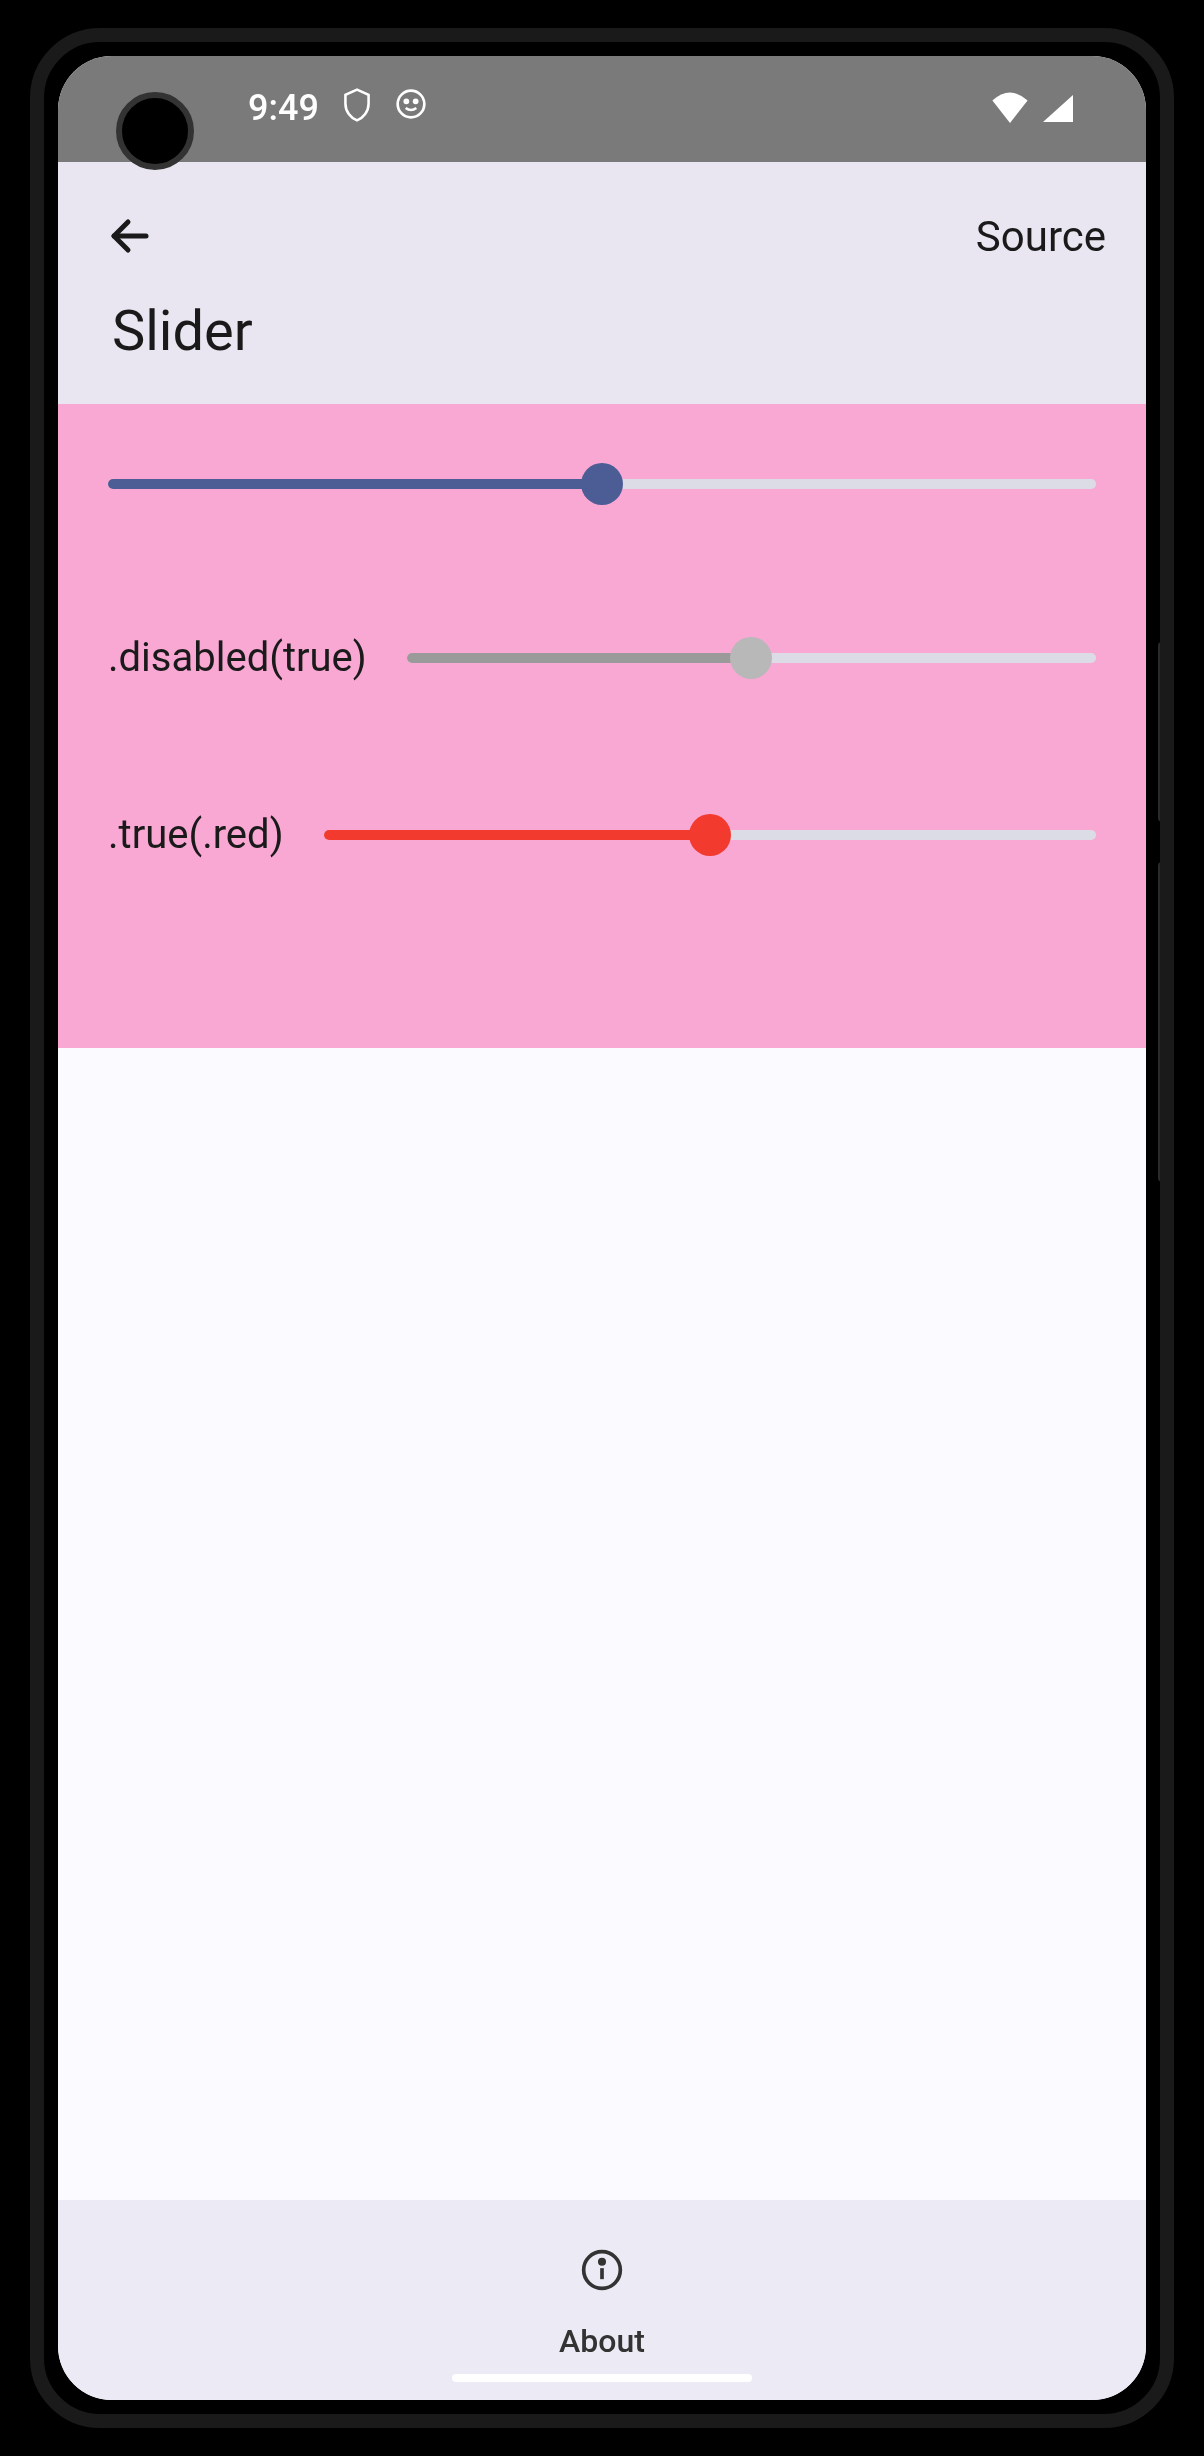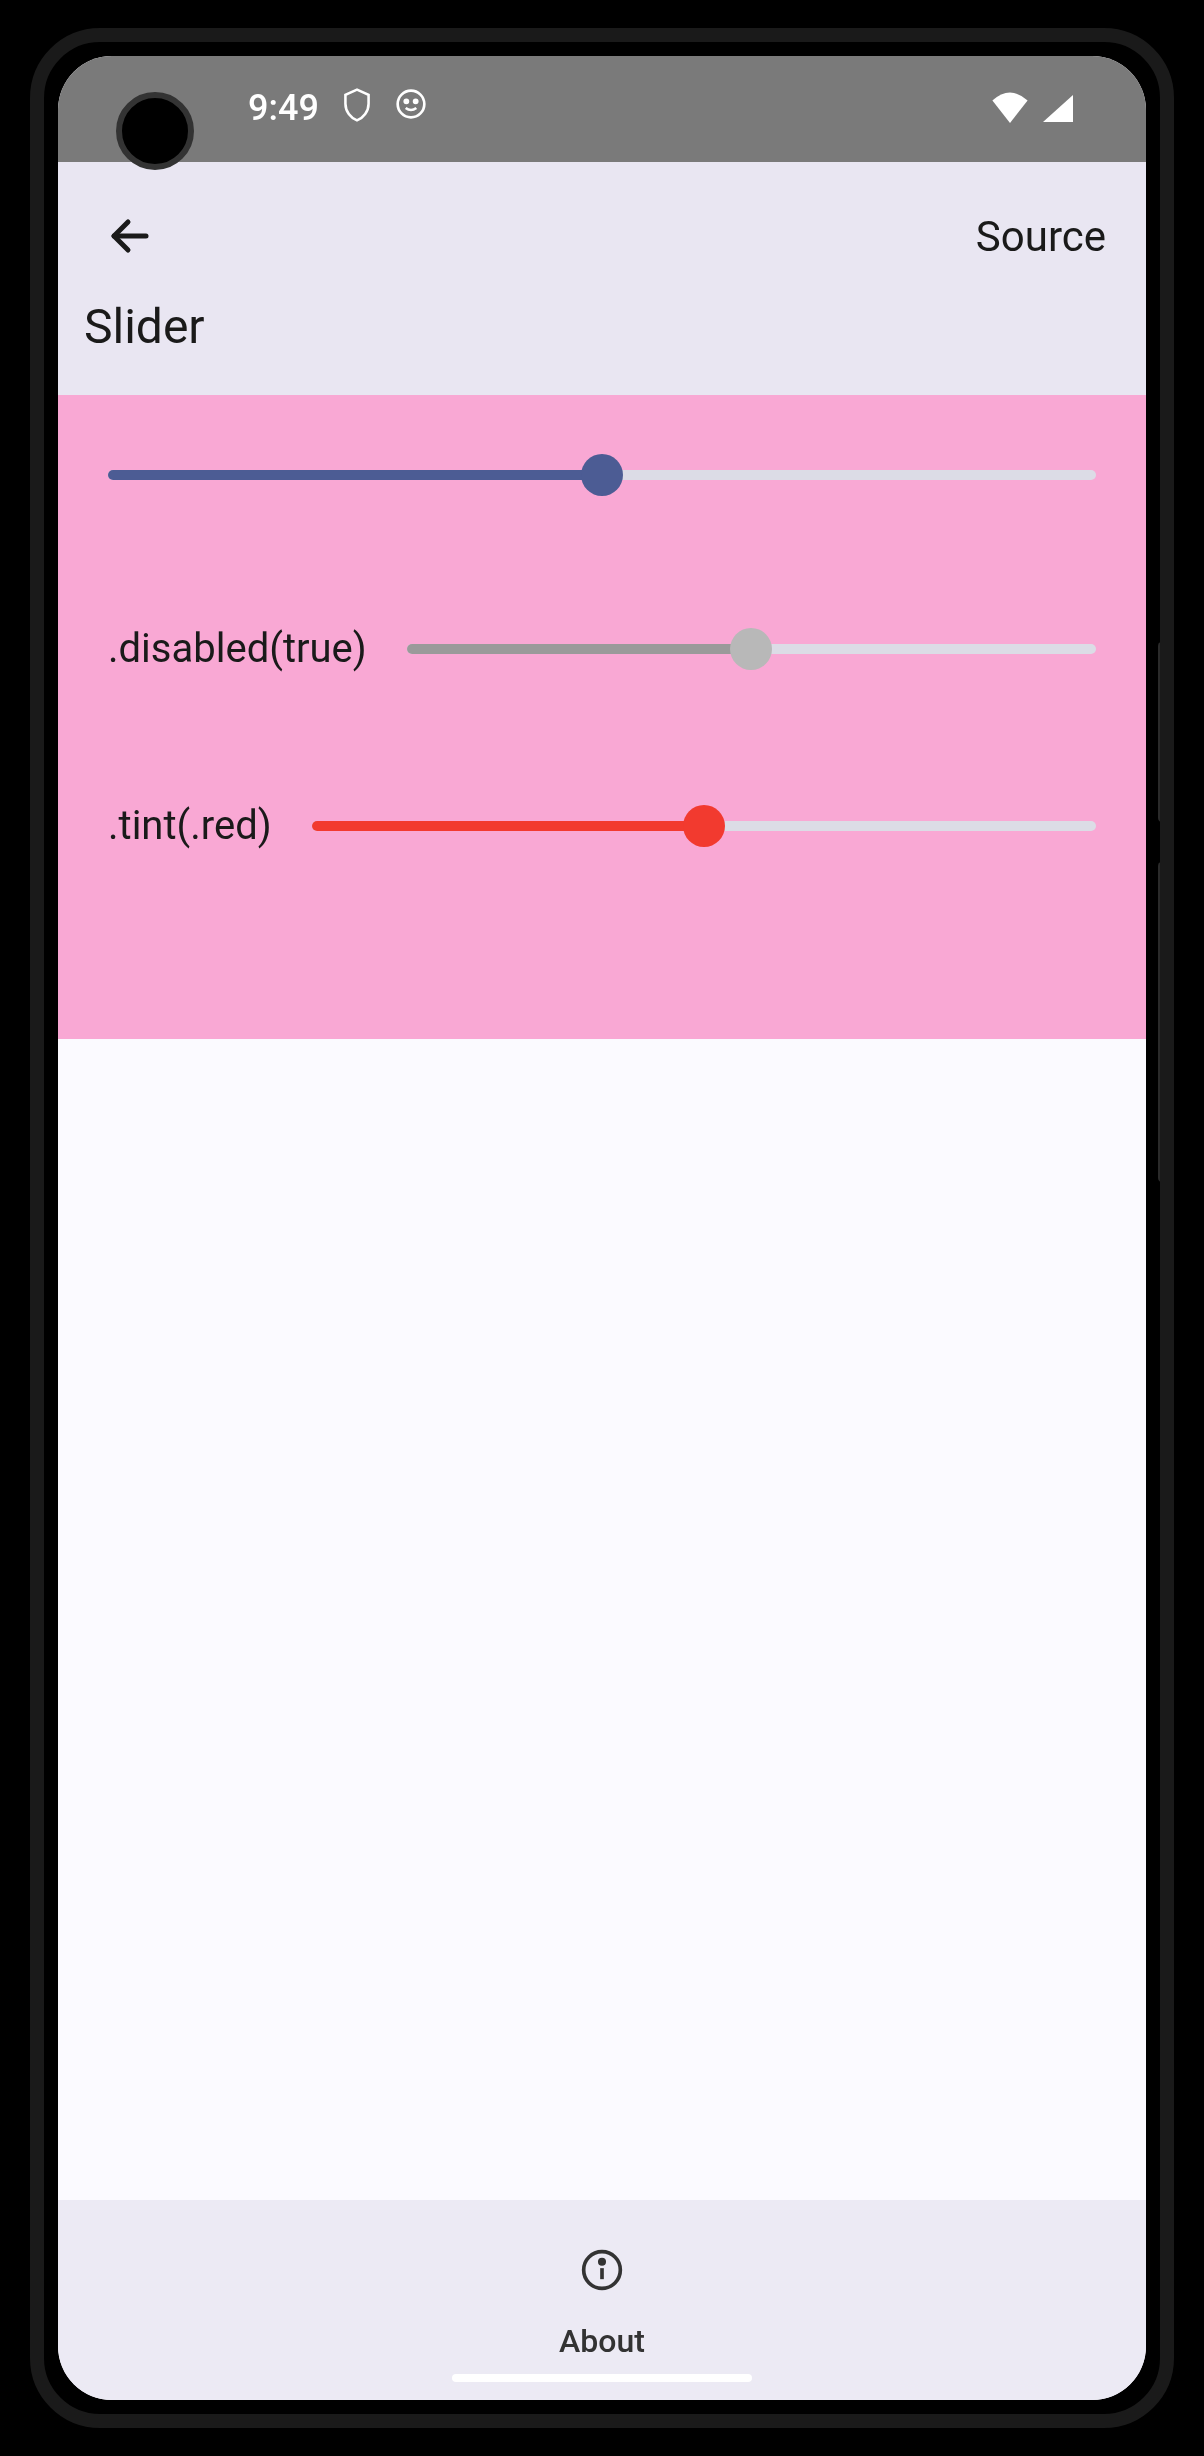--- a/index.html
+++ b/index.html
@@ -84,23 +84,23 @@
     justify-content: center;
     cursor: pointer;
   }
   .source-link {
     font-size: 42px;
     color: #1a1a1a;
     font-weight: 400;
     cursor: pointer;
   }
   .title {
-    font-size: 48px;
+    font-size: 56px;
     font-weight: 400;
-    padding-left: 26px;
+    padding-left: 54px;
     color: #1a1a1a;
   }
   .content {
     background: #f9a8d4;
     padding: 60px 50px;
   }
   .slider-row {
     display: flex;
     align-items: center;
     gap: 40px;
@@ -258,21 +258,21 @@
         <div class="slider-label">.disabled(true)</div>
         <div class="slider-wrap">
           <div class="track-bg"></div>
           <div class="track-fg" style="width:50%;background:#9a9a9a"></div>
           <div class="thumb" style="left:50%;background:#b8b8b8"></div>
         </div>
       </div>
 
 
       <div class="slider-row">
-        <div class="slider-label">.tint(.red)</div>
+        <div class="slider-label">.true(.red)</div>
         <div class="slider-wrap">
           <div class="track-bg"></div>
           <div class="track-fg" style="width:50%;background:#f23a2f"></div>
           <div class="thumb" style="left:50%;background:#f23a2f"></div>
         </div>
       </div>
 
     </div>
 
     <div class="bottom-nav">

